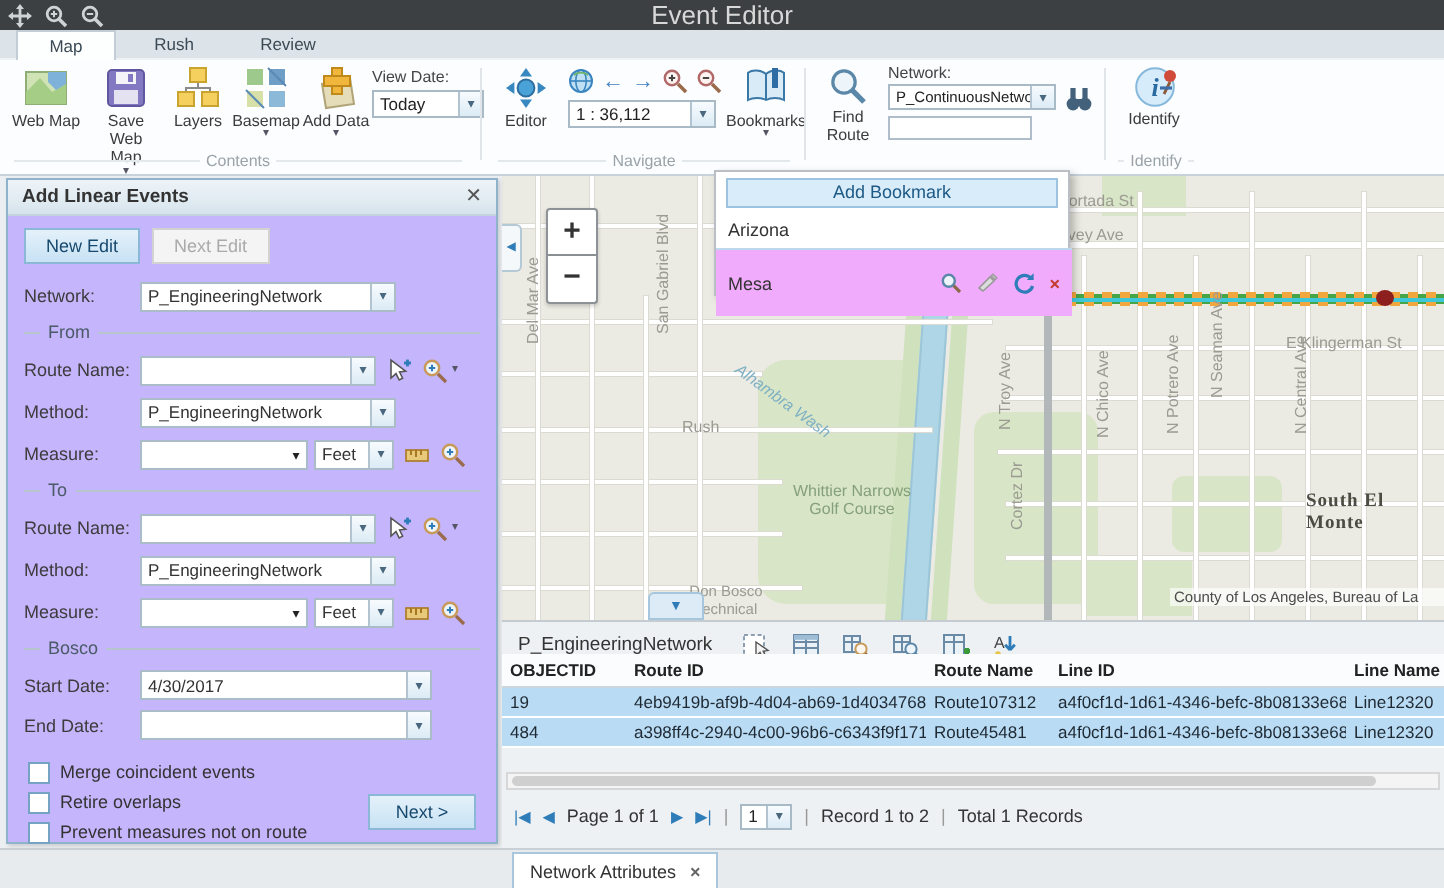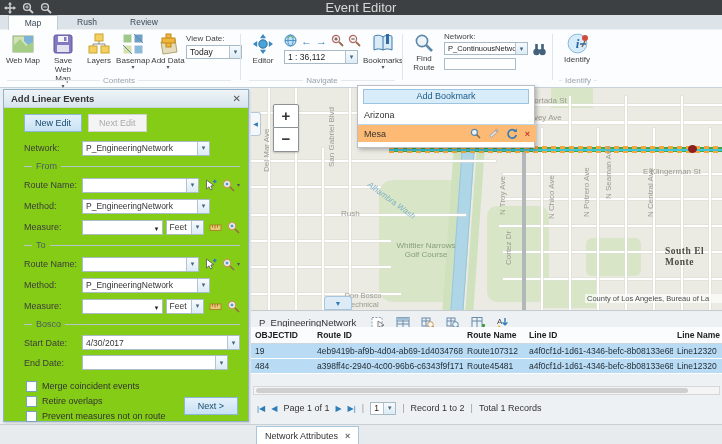--- a/index.html
+++ b/index.html
@@ -39,26 +39,26 @@
   #viewdate-label{left:186px;top:4px;font-size:8px;color:#444;}
   #viewdate-combo{left:186px;top:15px;width:56px;}
   #network-ribbon-label{left:444px;top:2px;font-size:8px;color:#444;}
   #network-ribbon-combo{left:444px;top:12px;width:84px;height:13px;}
   #network-ribbon-combo .val{font-size:7.5px;}
   #findroute-input{left:444px;top:28px;width:72px;height:12px;border:1px solid #aebdc9;background:#fff;}
   #binoculars{left:532px;top:13px;}
   #pin-icon{left:577px;top:4px;}
 
   
-  #panel{left:3px;top:89px;width:246px;height:333px;background:#84cc16;border:1px solid #8fb3cb;box-shadow:1px 1px 2px rgba(0,0,0,.15);}
+  #panel{left:3px;top:89px;width:246px;height:333px;background:#c4b5fd;border:1px solid #8fb3cb;box-shadow:1px 1px 2px rgba(0,0,0,.15);}
   #panel-header{height:18px;background:linear-gradient(#eef4f8,#d7e4ed);border-bottom:1px solid #c2d3de;
                 display:flex;align-items:center;padding:0 7px;}
   #panel-title{flex:1;font-size:9.5px;font-weight:bold;color:#333;}
   #panel-close{color:#555;font-size:10px;line-height:10px;cursor:default;}
-  #panel-body{position:relative;padding:6px 8px 0 20px;height:315px;}
+  #panel-body{position:relative;padding:6px 8px 0 8px;height:315px;}
   .btnrow{display:flex;gap:6px;margin-bottom:8px;}
   .bbtn{height:18px;line-height:16px;padding:0 10px;font-size:9px;text-align:center;border:1px solid #8cb8d8;
         background:linear-gradient(#e4f1fa,#c8e2f4);color:#17496e;}
   .bbtn.disabled{border-color:#d2d2d2;background:#f4f4f4;color:#aaa;}
   .fr{display:flex;align-items:center;height:16px;margin-bottom:5px;}
   .flabel{width:58px;font-size:9px;color:#3c3c3c;flex:none;}
   .ibox{height:15px;border:1px solid #abbcc9;background:#fff;display:flex;align-items:center;}
   .ibox .val{flex:1;font-size:8.5px;padding:0 3px;white-space:nowrap;overflow:hidden;}
   .icn{margin-left:5px;flex:none;display:flex;align-items:center;}
   .psep{display:flex;align-items:center;margin:3px 0 6px 0;height:10px;}
@@ -87,33 +87,33 @@
         font-size:15px;font-weight:bold;color:#333;line-height:22px;box-shadow:0 1px 2px rgba(0,0,0,.2);}
   #map-collapse-left{left:0;top:24px;width:10px;height:24px;background:#f4f8fb;border:1px solid #b4c8d6;
         border-left:none;border-radius:0 3px 3px 0;color:#2e7cb8;font-size:6px;text-align:center;line-height:22px;z-index:5;}
   #map-collapse-left::after{content:"◀";}
   #map-collapse-bottom{left:73px;top:208px;width:28px;height:14px;background:#dcebf5;border:1px solid #a5c6dc;
         border-radius:3px 3px 0 0;color:#2e7cb8;font-size:7px;text-align:center;line-height:13px;z-index:5;}
   #map-collapse-bottom::after{content:"▼";}
   #attribution{position:absolute;left:334px;top:206px;width:140px;font-size:7.5px;color:#4c4c4c;
         background:rgba(255,255,255,.65);padding:0 2px;z-index:4;white-space:nowrap;}
   #place-label{position:absolute;left:402px;top:158px;width:60px;font-family:"Liberation Serif",serif;font-weight:bold;
-        font-size:9.5px;color:#4c4c42;letter-spacing:.5px;line-height:1.15;z-index:4;padding-left:12px;}
+        font-size:9.5px;color:#4c4c42;letter-spacing:.5px;line-height:1.15;z-index:4;}
   #golf-label{position:absolute;left:143px;top:153px;width:64px;text-align:center;font-size:8px;color:#85a07a;z-index:4;}
   #wash-label{position:absolute;left:112px;top:108px;font-size:8px;font-style:italic;color:#7fb0c4;
         transform:rotate(36deg);z-index:4;white-space:nowrap;}
 
   
   #bmpopup{left:357px;top:85px;width:178px;height:63px;background:#fff;border:1px solid #b9bfc4;
            box-shadow:2px 2px 4px rgba(0,0,0,.25);z-index:20;}
   #bm-add{position:absolute;left:5px;top:3px;width:166px;height:15px;background:#d9ecf9;border:1px solid #9cc4e0;
           text-align:center;font-size:9px;line-height:13px;color:#1d5a86;}
   .bmrow{position:absolute;left:0;width:178px;display:flex;align-items:center;padding:0 6px;font-size:9px;color:#333;}
   #bm-arizona{top:21px;height:16px;}
-  #bm-mesa{top:38px;height:18px;background:#fdba74;border-top:1px solid #bcd9ec;}
+  #bm-mesa{top:38px;height:34px;background:#f0abfc;border-top:1px solid #bcd9ec;}
   #bm-mesa .bmicons{margin-left:auto;display:flex;gap:7px;align-items:center;}
   .bmx{color:#c23b2e;font-weight:bold;font-size:9px;}
 
   
   #attrpanel{left:251px;top:310px;width:471px;height:114px;background:#edf1f4;border-top:1px solid #c4ccd2;}
   #attr-toolbar{position:absolute;left:0;top:0;width:471px;height:22px;display:flex;align-items:center;gap:11px;padding:0 8px;}
   #attr-layer{font-size:9.5px;color:#333;margin-right:4px;}
   #attr-table{position:absolute;left:0;top:16px;width:471px;border-collapse:collapse;table-layout:fixed;background:#b91c1c;}
   #attr-table th{font-size:8.5px;text-align:left;font-weight:bold;color:#222;height:16px;padding:0 4px;
                  background:#fbfcfd;border-bottom:1px solid #ccd6dd;white-space:nowrap;overflow:hidden;}
@@ -552,21 +552,21 @@
             </svg>
           </span>
       </div>
 
       <div class="psep">
           <span class="sl">Bosco</span>
         </div>
 
       <div class="fr" style="height:15px">
         <span class="flabel">Start Date:</span>
-        <span class="ibox" style="width:160px">
+        <span class="ibox" style="width:146px">
           <span class="val">4/30/2017</span>
           <span class="caret"></span>
         </span>
       </div>
       <div class="fr" style="height:15px">
         <span class="flabel">End Date:</span>
         <span class="ibox" style="width:146px">
           <span class="val"></span>
           <span class="caret"></span>
         </span>

